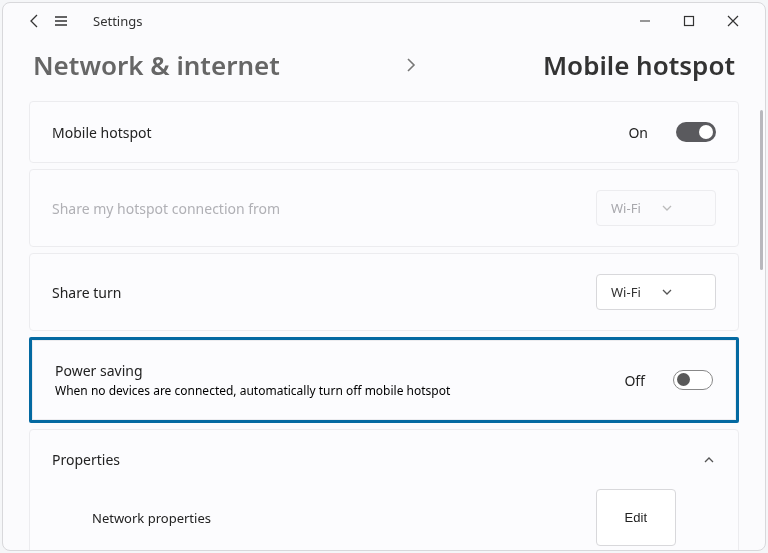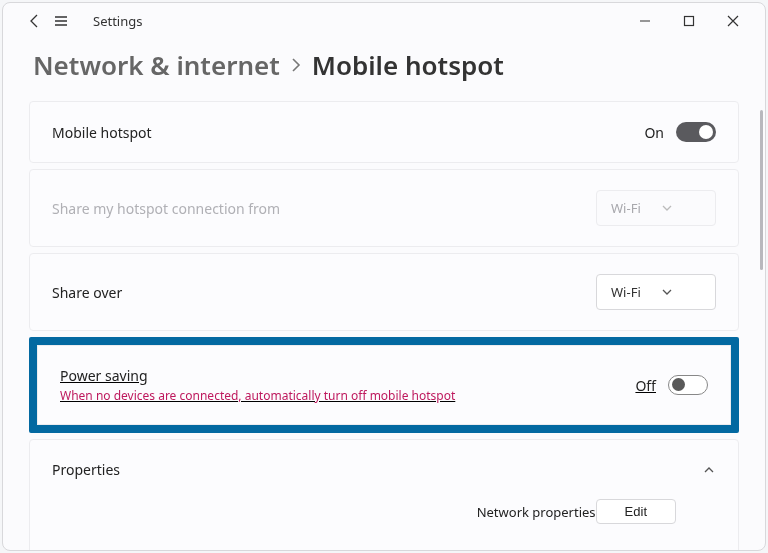--- a/index.html
+++ b/index.html
@@ -34,42 +34,43 @@
     .icon-btn { width: 20px; height: 20px; display: flex; align-items: center; justify-content: center; color: #333; }
     .app-title { font-size: 13px; color: #333; margin-left: 16px; }
     .breadcrumb {
       display: flex;
       align-items: center;
       gap: 10px;
       padding: 8px 30px 18px;
       font-size: 26px;
       font-weight: 600;
       color: #333;
+      justify-content: space-between;
     }
     .breadcrumb .parent { color: #666; cursor: pointer; }
     .breadcrumb .chevron { color: #888; font-size: 18px; }
     .content {
       padding: 0 26px;
       overflow-y: auto;
       flex: 1;
     }
     .card {
       background: #fcfcfe;
       border: 1px solid #ececef;
       border-radius: 4px;
       padding: 20px 22px;
       margin-bottom: 6px;
       display: flex;
       align-items: center;
     }
     .card .label-col { flex: 1; }
     .card-title { font-size: 14px; color: #222; }
-    .card-sub { font-size: 12px; color: #be185d; margin-top: 2px; }
+    .card-sub { font-size: 12px; color: #000000; margin-top: 2px; }
     .disabled-text { color: #b0b0b5; }
-    .toggle-wrap { display: flex; align-items: center; gap: 12px; }
+    .toggle-wrap { display: flex; align-items: center; gap: 28px; }
     .toggle-label { font-size: 14px; color: #222; }
     .toggle {
       width: 40px; height: 20px; border-radius: 10px; position: relative; cursor: pointer;
     }
     .toggle-on { background: #5a5a5e; }
     .toggle-on::after {
       content: ''; position: absolute; right: 3px; top: 3px; width: 14px; height: 14px;
       background: #fff; border-radius: 50%;
     }
     .toggle-off { background: #fff; border: 1px solid #888; }
@@ -77,36 +78,35 @@
       content: ''; position: absolute; left: 3px; top: 2px; width: 13px; height: 13px;
       background: #595959; border-radius: 50%;
     }
     .select-box {
       min-width: 120px; padding: 8px 14px; border: 1px solid #d8d8db; border-radius: 4px;
       background: #fff; font-size: 13px; color: #333; display: flex; align-items: center;
       justify-content: flex-start; gap: 20px; cursor: pointer;
     }
     .select-disabled { color: #a8a8ad; border-color: #ececef; background: #fbfbfd; }
     .highlight-box {
-      border: 8px solid #0369a1;
+      border: 3px solid #0369a1;
       border-radius: 2px;
       margin-bottom: 6px;
-      text-decoration: underline;
     }
     .highlight-box .card { border-radius: 0; border: 1px solid #ececef; margin-bottom: 0; }
     .props-row {
       display: flex; align-items: center; padding: 10px 40px; gap: 40px;
     }
     .props-header {
-      display: flex; align-items: center; justify-content: flex-end;
+      display: flex; align-items: center; justify-content: space-between;
       padding: 14px 40px 8px;
     }
     .props-header .title { font-size: 13px; color: #222; }
     .edit-btn {
-      padding: 4px 28px; border: 1px solid #d8d8db; border-radius: 4px;
+      padding: 20px 28px; border: 1px solid #d8d8db; border-radius: 4px;
       background: #fff; font-size: 13px; color: #222; cursor: pointer;
     }
     .scrollbar {
       position: absolute; right: 5px; top: 110px; width: 3px; height: 160px;
       background: #b8b8bd; border-radius: 2px;
     }
     svg { display: block; }
   </style>
 </head>
 <body>
@@ -178,21 +178,21 @@
         <span>
           <svg width="12" height="8" viewBox="0 0 12 8">
               <path d="M2 2 L6 6 L10 2" stroke="#bbb" stroke-width="1.3" fill="none"></path>
             </svg>
         </span>
       </div>
     </div>
 
     <div class="card">
       <div class="label-col">
-        <div class="card-title">Share over</div>
+        <div class="card-title">Share turn</div>
       </div>
       <div class="select-box">
         <span>Wi-Fi</span>
         <span>
           <svg width="12" height="8" viewBox="0 0 12 8">
               <path d="M2 2 L6 6 L10 2" stroke="#555" stroke-width="1.3" fill="none"></path>
             </svg>
         </span>
       </div>
     </div>

